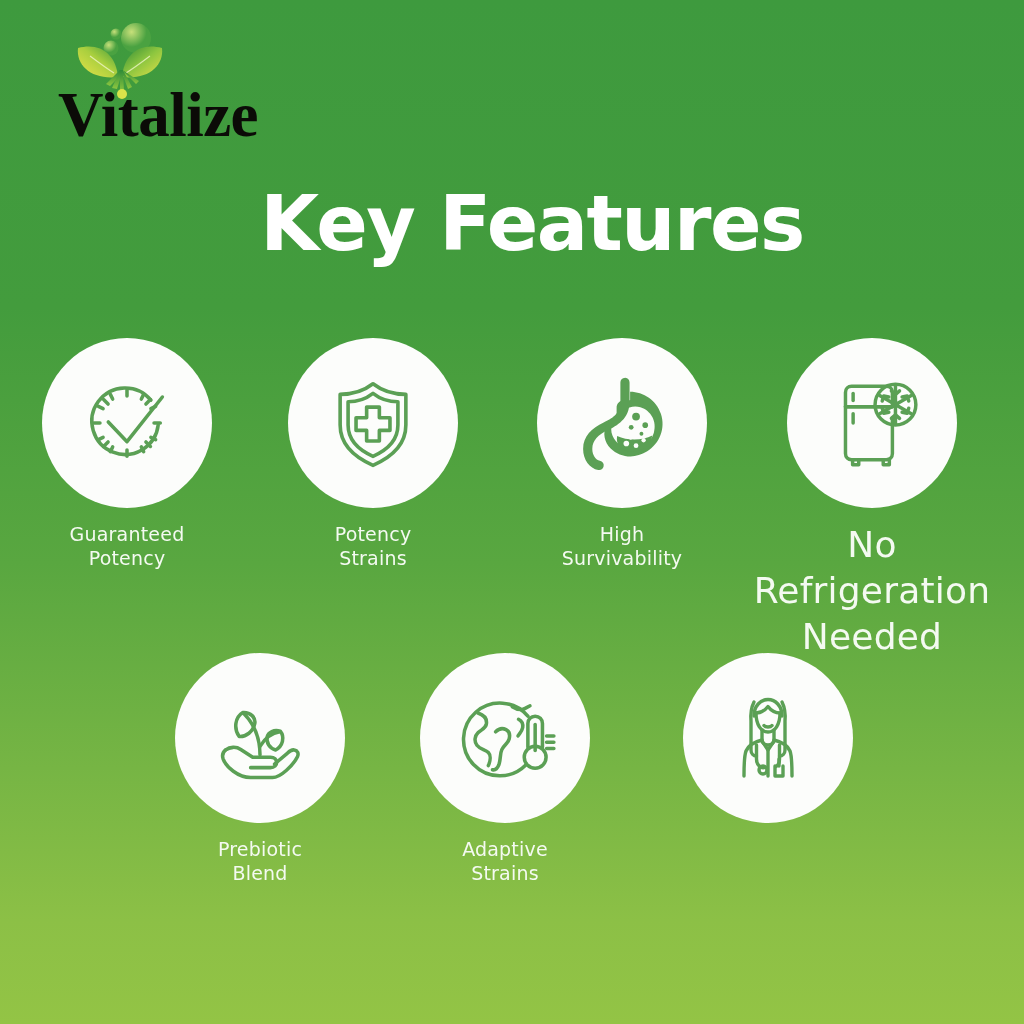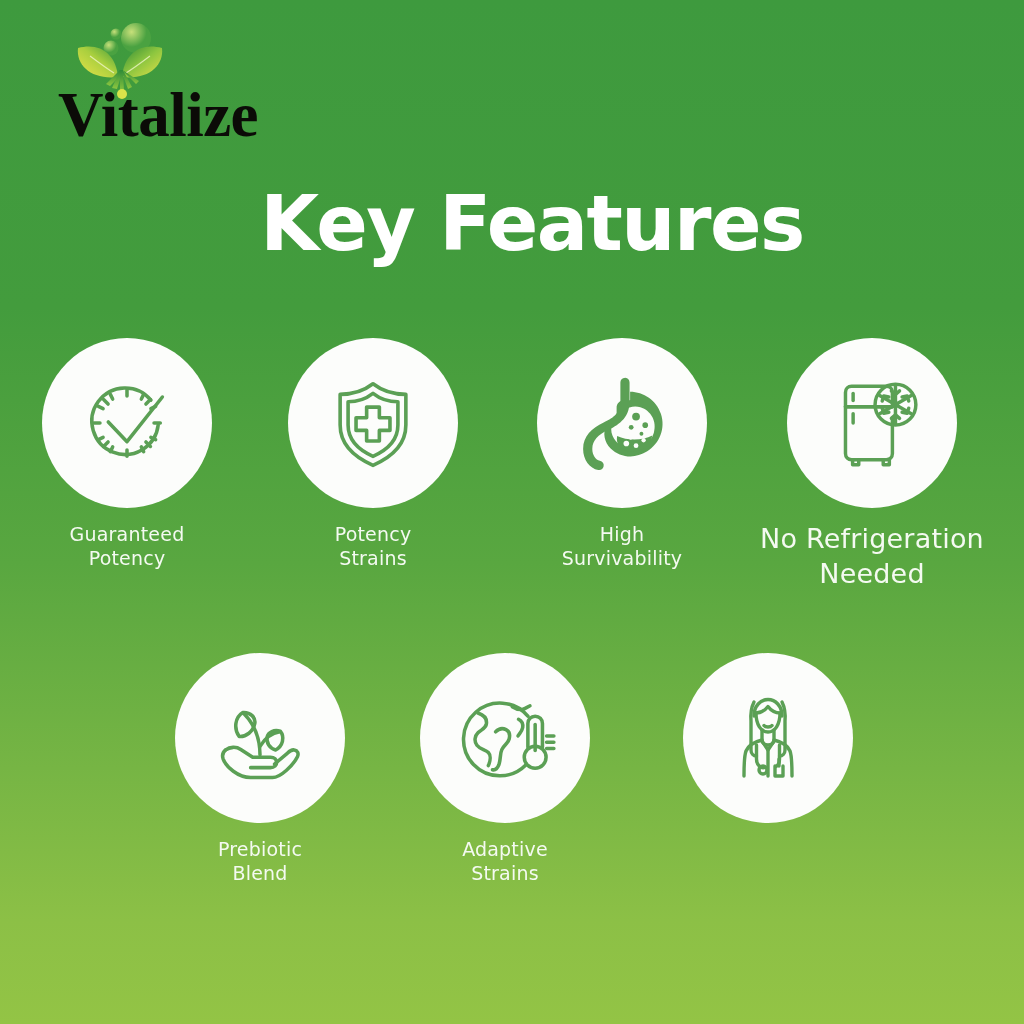--- a/index.html
+++ b/index.html
@@ -93,21 +93,21 @@
     line-height: 1.28;
     letter-spacing: 0.2px;
     white-space: pre-line;
   }
 
   
   #f0 { left: 2px;   top: 338px; }
   #f1 { left: 248px; top: 338px; }
   #f2 { left: 497px; top: 338px; }
   #f3 { left: 747px; top: 338px; }
-  #f3 .feature-label { font-size: 27px; }
+  #f3 .feature-label { font-size: 36px; }
 
   
   #f4 { left: 135px; top: 653px; }
   #f5 { left: 380px; top: 653px; }
   #f6 { left: 643px; top: 653px; }
 
   .ico { fill: none; stroke: #5ba055; stroke-width: 3.4;
          stroke-linecap: round; stroke-linejoin: round; }
   .ico-fill { fill: #5ba055; stroke: none; }
 </style>

